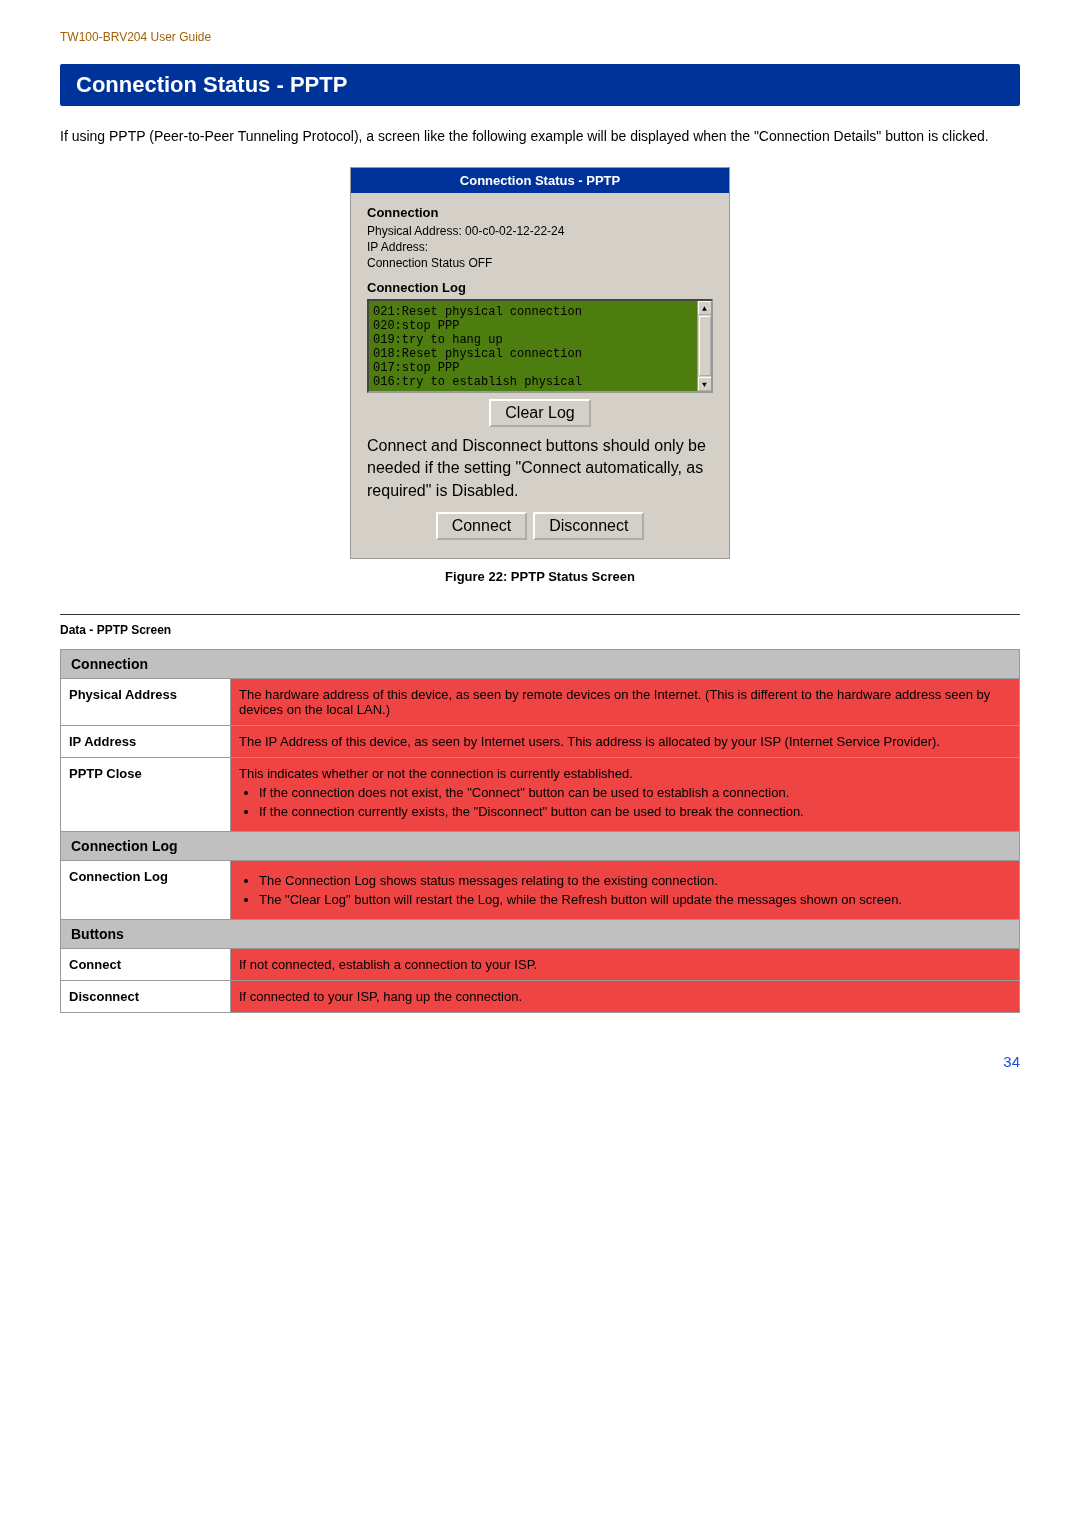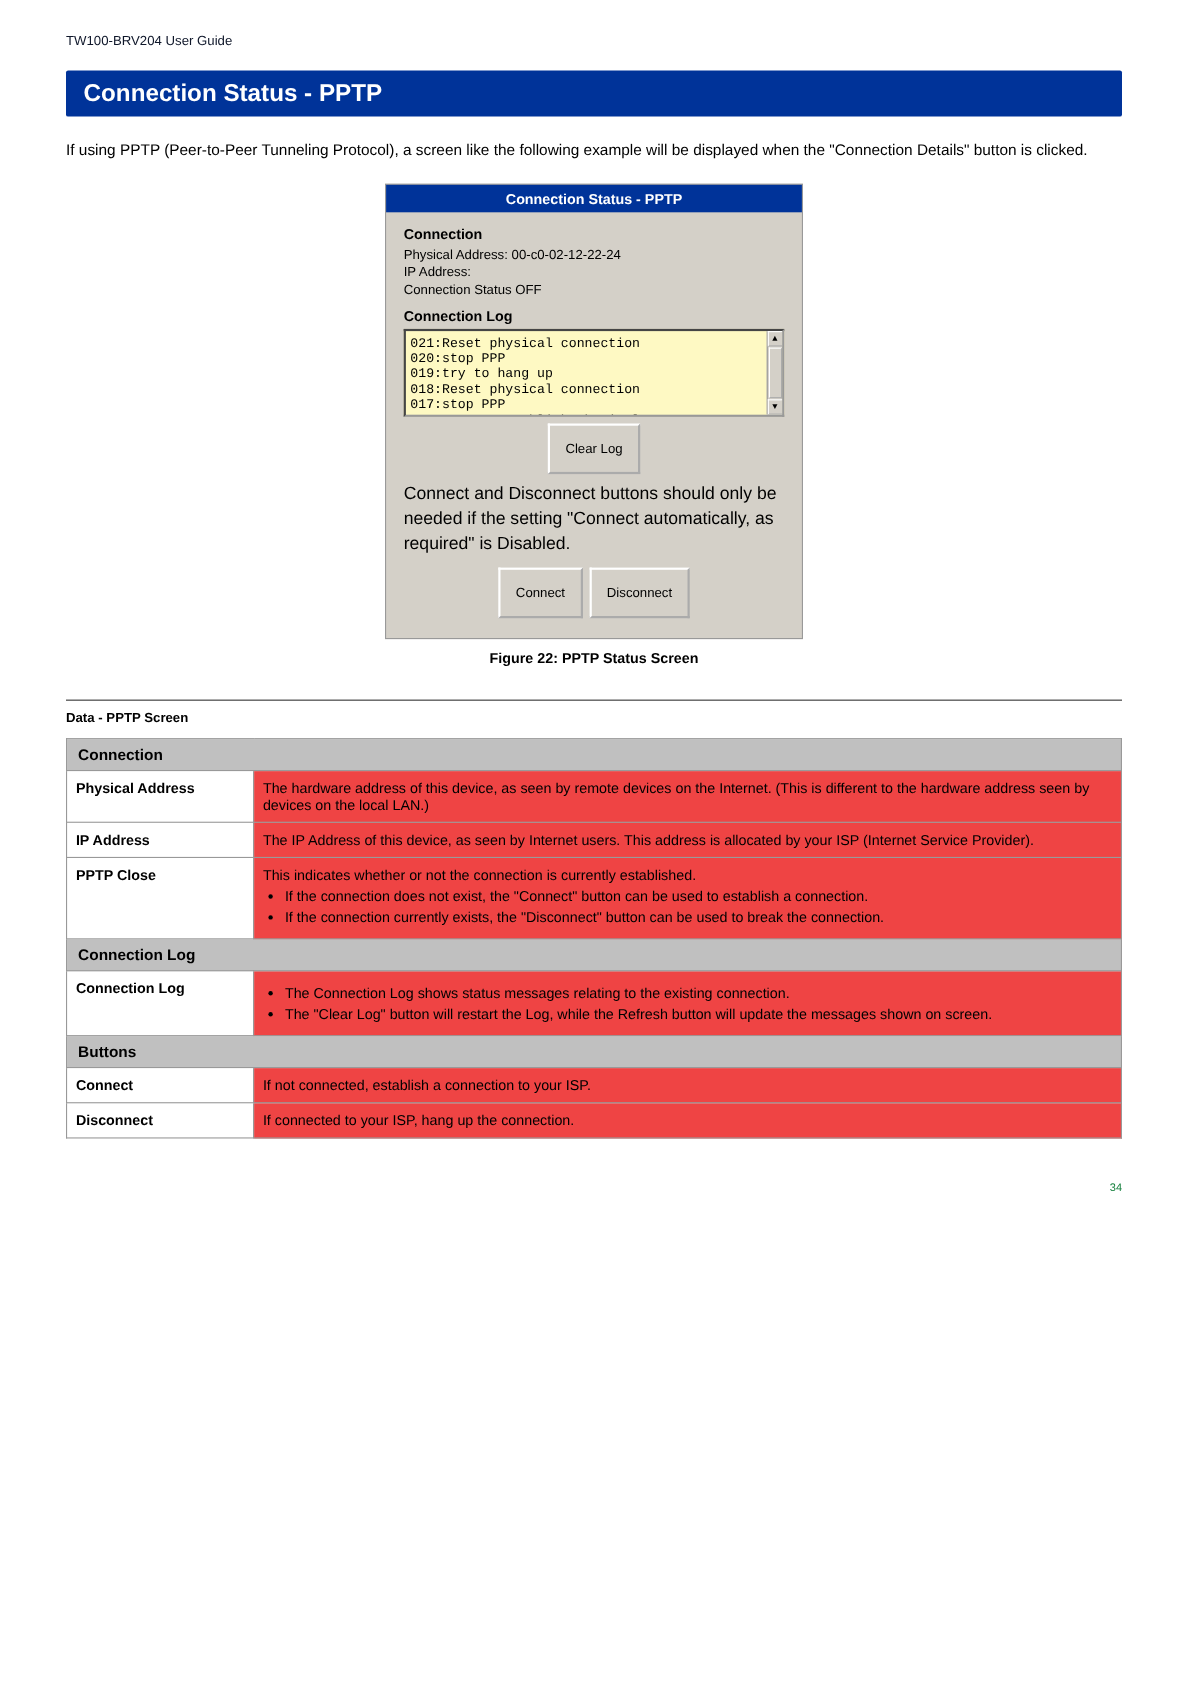--- a/index.html
+++ b/index.html
@@ -7,21 +7,21 @@
       font-family: Arial, Helvetica, sans-serif;
       font-size: 14px;
       background: #fff;
       color: #000;
       width: 1080px;
       min-height: 1528px;
       padding: 30px 60px 60px 60px;
     }
     .doc-header {
       font-size: 12px;
-      color: #0f172a;
+      color: #a16207;
       margin-bottom: 20px;
     }
     .page-title {
       background-color: #003399;
       color: #fff;
       font-size: 22px;
       font-weight: bold;
       padding: 8px 16px;
       margin-bottom: 20px;
       border-radius: 2px;
@@ -58,26 +58,26 @@
       font-size: 13px;
       font-weight: bold;
       margin-bottom: 4px;
     }
     .dialog-field {
       font-size: 12px;
       margin-bottom: 2px;
     }
     .log-area {
       border: 2px inset #999;
-      background: #fef9c3;
+      background: #4d7c0f;
       font-family: 'Courier New', monospace;
       font-size: 12px;
       padding: 4px;
       width: 100%;
-      height: 80px;
+      height: 94px;
       overflow: hidden;
       margin-bottom: 6px;
       position: relative;
     }
     .log-area-inner {
       width: calc(100% - 14px);
     }
     .log-scrollbar {
       position: absolute;
       right: 0;
@@ -117,22 +117,22 @@
       margin-bottom: 10px;
       line-height: 1.4;
     }
     .dialog-btn-row {
       display: flex;
       justify-content: center;
       gap: 6px;
       margin-bottom: 6px;
     }
     .dialog-btn {
-      padding: 14px 14px;
-      font-size: 12px;
+      padding: 3px 14px;
+      font-size: 16px;
       background: #d4d0c8;
       border: 2px outset #fff;
       cursor: pointer;
       min-width: 70px;
       text-align: center;
     }
     .figure-caption {
       text-align: center;
       font-size: 13px;
       font-weight: bold;
@@ -172,23 +172,23 @@
     .bullet-list {
       list-style: disc;
       padding-left: 20px;
       margin-top: 4px;
     }
     .bullet-list li {
       margin-bottom: 4px;
     }
     .page-number {
       text-align: right;
-      font-size: 10px;
+      font-size: 15px;
       margin-top: 40px;
-      color: #15803d;
+      color: #1d4ed8;
     }
     hr.section-divider {
       border: none;
       border-top: 1px solid #333;
       margin-bottom: 8px;
     }
   </style>
 </head>
 <body>
 

